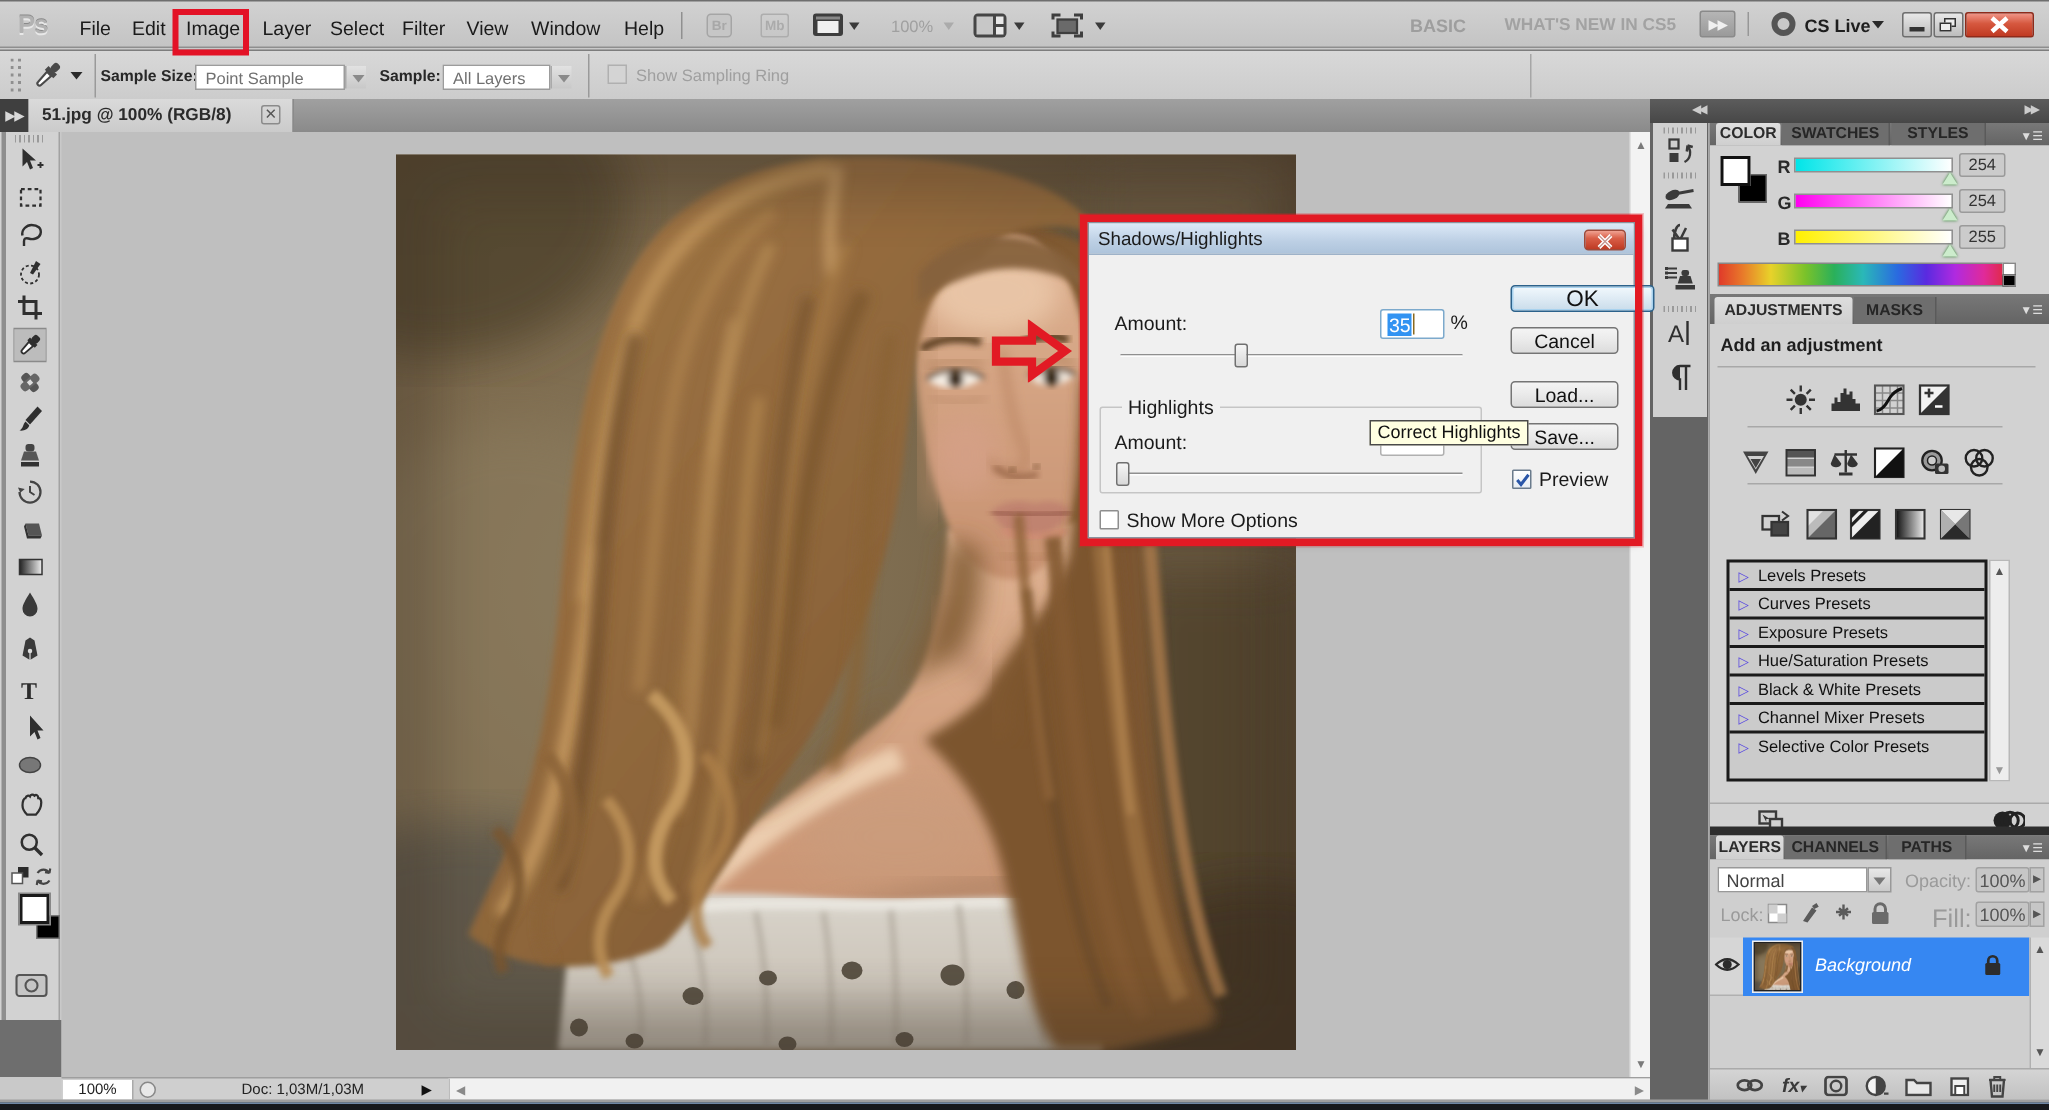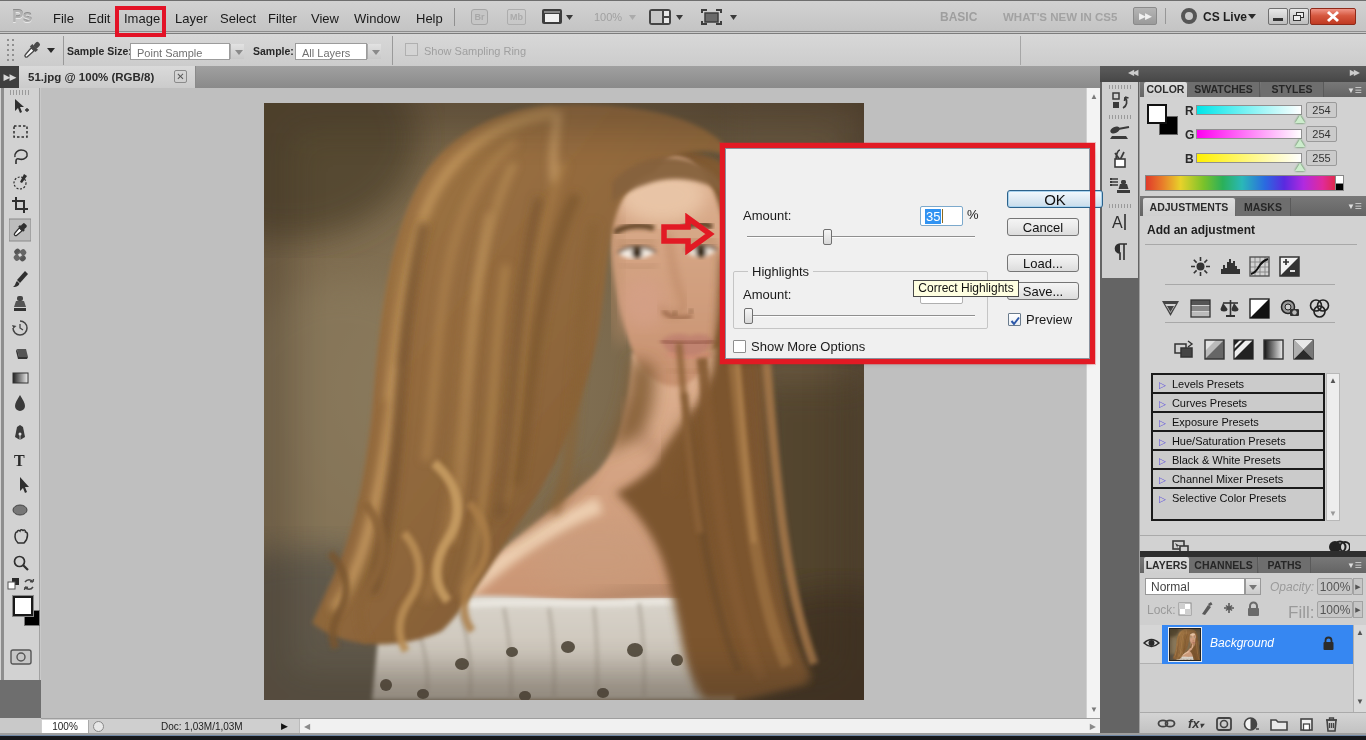--- a/index.html
+++ b/index.html
@@ -626,21 +626,21 @@
     <div class="abs" style="left:50px;top:0;width:68px;height:16px;background:#6e6e6e;border-right:1px solid #5a5a5a;font-size:10.5px;font-weight:bold;color:#262626;text-align:center;line-height:16px;">CHANNELS</div>
     <div class="abs" style="left:119px;top:0;width:52px;height:16px;background:#6e6e6e;border-right:1px solid #5a5a5a;font-size:10.5px;font-weight:bold;color:#262626;text-align:center;line-height:16px;">PATHS</div>
     <div class="abs" style="right:5px;top:4px;color:#ddd;font-size:8px;">▼☰</div>
   </div>
   <div class="abs" style="left:0;top:491px;width:227px;height:160px;background:#cfcfcf;">
 
     <div class="abs" style="left:5px;top:5px;width:100px;height:17px;background:#fff;border:1px solid #999;font-size:12px;color:#444;padding:1px 0 0 5px;">Normal</div>
     <div class="abs" style="left:105px;top:5px;width:16px;height:17px;background:linear-gradient(#e8e8e8,#cacaca);border:1px solid #999;">
       <div class="abs" style="left:3px;top:6px;width:0;height:0;border-left:4px solid transparent;border-right:4px solid transparent;border-top:5px solid #777;"></div>
     </div>
-    <div class="abs" style="left:130px;top:7px;font-size:12px;color:#9a9a9a;font-style:italic;">Opacity:</div>
+    <div class="abs" style="left:130px;top:7px;font-size:12px;color:#9a9a9a;">Opacity:</div>
     <div class="abs" style="left:177px;top:5px;width:36px;height:17px;background:#c6c6c6;border:1px solid #a2a2a2;border-radius:2px;font-size:12px;color:#555;text-align:center;line-height:16px;">100%</div>
     <div class="abs" style="left:213px;top:5px;width:10px;height:17px;background:#c6c6c6;border:1px solid #a2a2a2;font-size:7px;color:#555;text-align:center;line-height:16px;">▶</div>
 
     <div class="abs" style="left:7px;top:30px;font-size:12px;color:#9a9a9a;">Lock:</div>
     <svg class="abs" style="left:38px;top:28px;" width="104" height="16" viewBox="0 0 104 16">
       <g>
         <rect x="1" y="2" width="12" height="12" fill="#fff" stroke="#8a8a8a"></rect>
         <rect x="1" y="2" width="6" height="6" fill="#cfcfcf"></rect>
           <rect x="7" y="8" width="6" height="6" fill="#cfcfcf"></rect>
         <path d="M24 13 L30 4 L33 6 L27 14 Z M30 3 l3 -2 l1.5 2.5 l-3 1.5 z" fill="#5a5a5a"></path>
@@ -710,20 +710,29 @@
 </div>
 
 <div class="abs" style="left:0;top:733px;width:1366px;height:2px;background:#9f9f9f;"></div>
 <div class="abs" style="left:0;top:735px;width:1366px;height:5px;background:#16181c;border-top:1px solid #6f87a5;"></div>
 
 <div id="dialogwrap">
 
   <div class="abs" style="left:720px;top:143px;width:375px;height:221px;border:5px solid #e21a24;z-index:40;box-shadow:0 0 0 1px rgba(226,26,36,0.25);"></div>
   <div class="abs" id="dlg" style="left:725px;top:148px;width:365px;height:211px;background:#f0f0f0;border:1px solid #89929e;z-index:39;box-shadow:2px 3px 6px rgba(0,0,0,0.35);">
 
+    <div class="abs" style="left:0;top:0;width:363px;height:21px;background:linear-gradient(#dce9f7,#bccfe4 60%,#aec4db);border-bottom:1px solid #9eb2c8;">
+      <span class="abs" style="left:6px;top:3px;font-size:12.5px;color:#1a1a1a;">Shadows/Highlights</span>
+      <div class="abs" style="left:330px;top:4px;width:28px;height:14px;background:linear-gradient(#f0a292,#d95f48 40%,#bf3b24);border:1px solid #9e4a3a;border-radius:3px;">
+        <svg width="26" height="12" viewBox="0 0 26 12">
+            <path d="M9 2 L17 10 M17 2 L9 10" stroke="#fff" stroke-width="2.6"></path>
+            <path d="M9 2 L17 10 M17 2 L9 10" stroke="#86281c" stroke-width="0.8" opacity="0.5"></path>
+          </svg>
+      </div>
+    </div>
 
     <div class="abs" style="left:17px;top:59px;font-size:13px;color:#1a1a1a;">Amount:</div>
     <div class="abs" style="left:194px;top:57px;width:43px;height:20px;background:#fff;border:1px solid #7ca9cc;border-radius:2px;">
       <span style="position:absolute;left:4px;top:2px;font-size:13px;background:#3193f2;color:#fff;padding:0 1px;">35</span>
       <span style="position:absolute;left:21px;top:2px;width:1px;height:14px;background:#8a6a20;"></span>
     </div>
     <div class="abs" style="left:241px;top:58px;font-size:13px;color:#1a1a1a;">%</div>
     <div class="abs" style="left:21px;top:87px;width:228px;height:2px;border-top:1px solid #8f8f8f;border-bottom:1px solid #fdfdfd;"></div>
     <div class="abs" style="left:97px;top:80px;width:9px;height:16px;background:linear-gradient(#f6f6f6,#d8d8d8);border:1px solid #707070;border-radius:2px;"></div>
 

